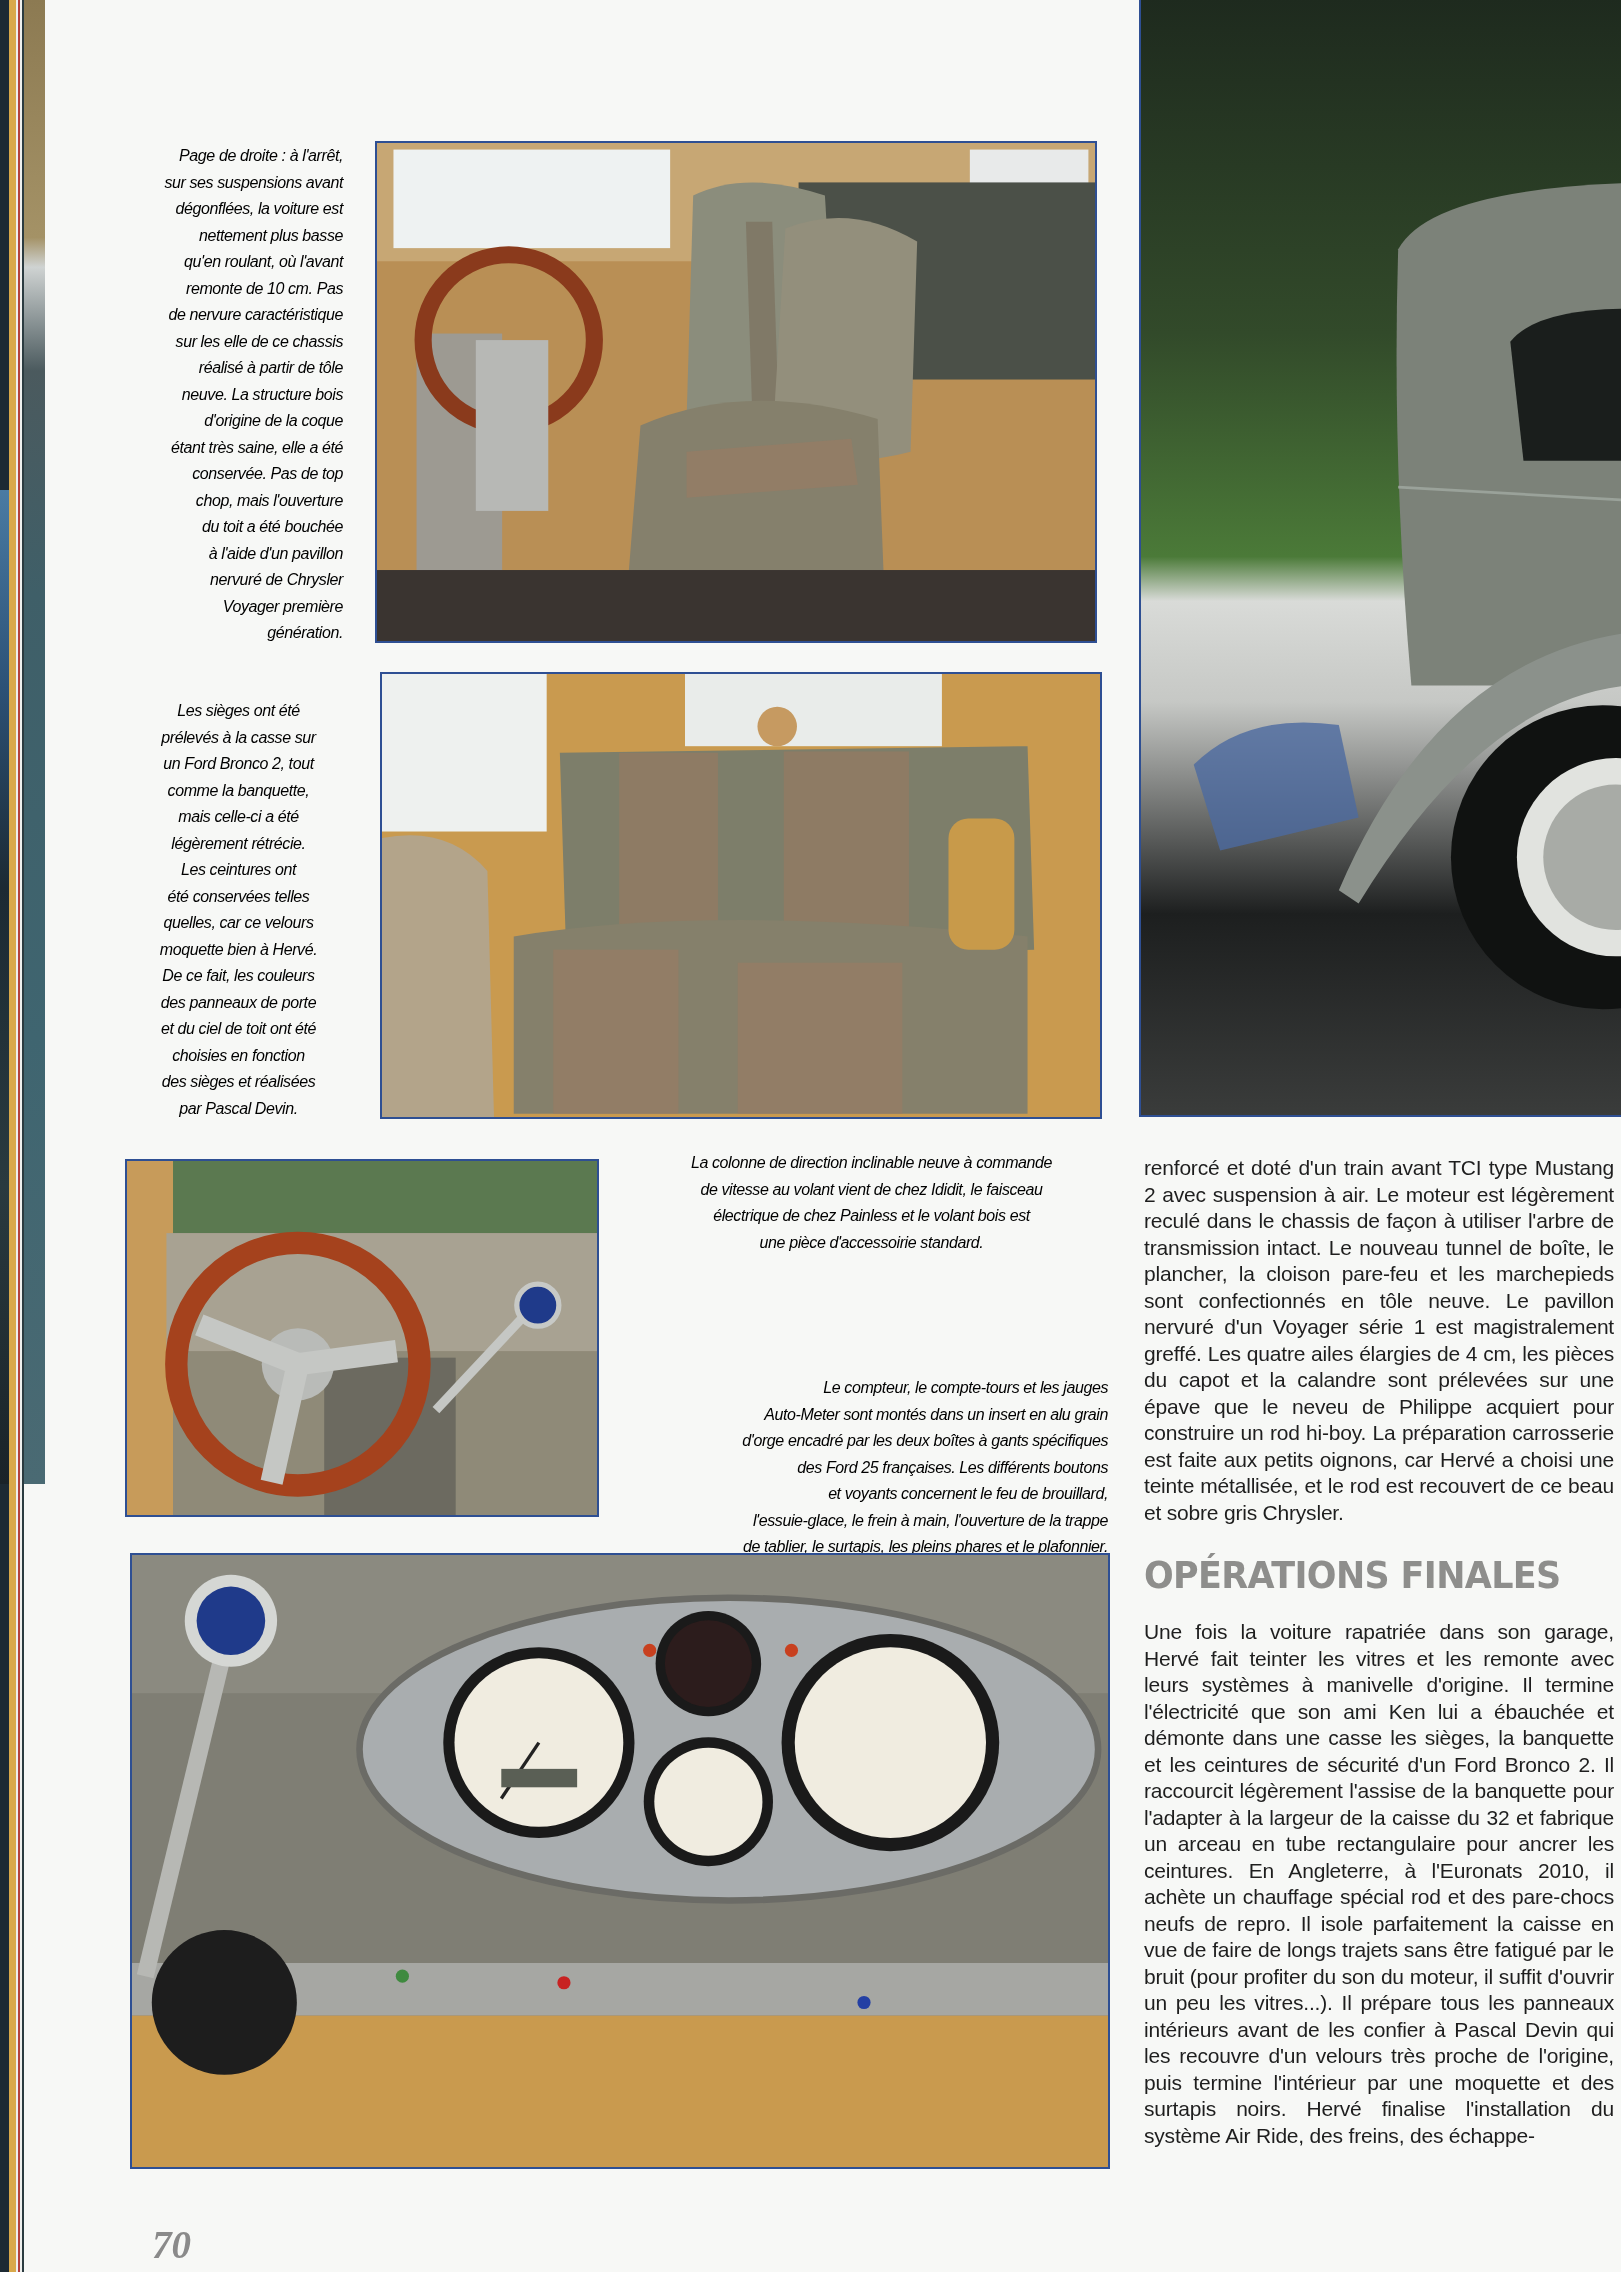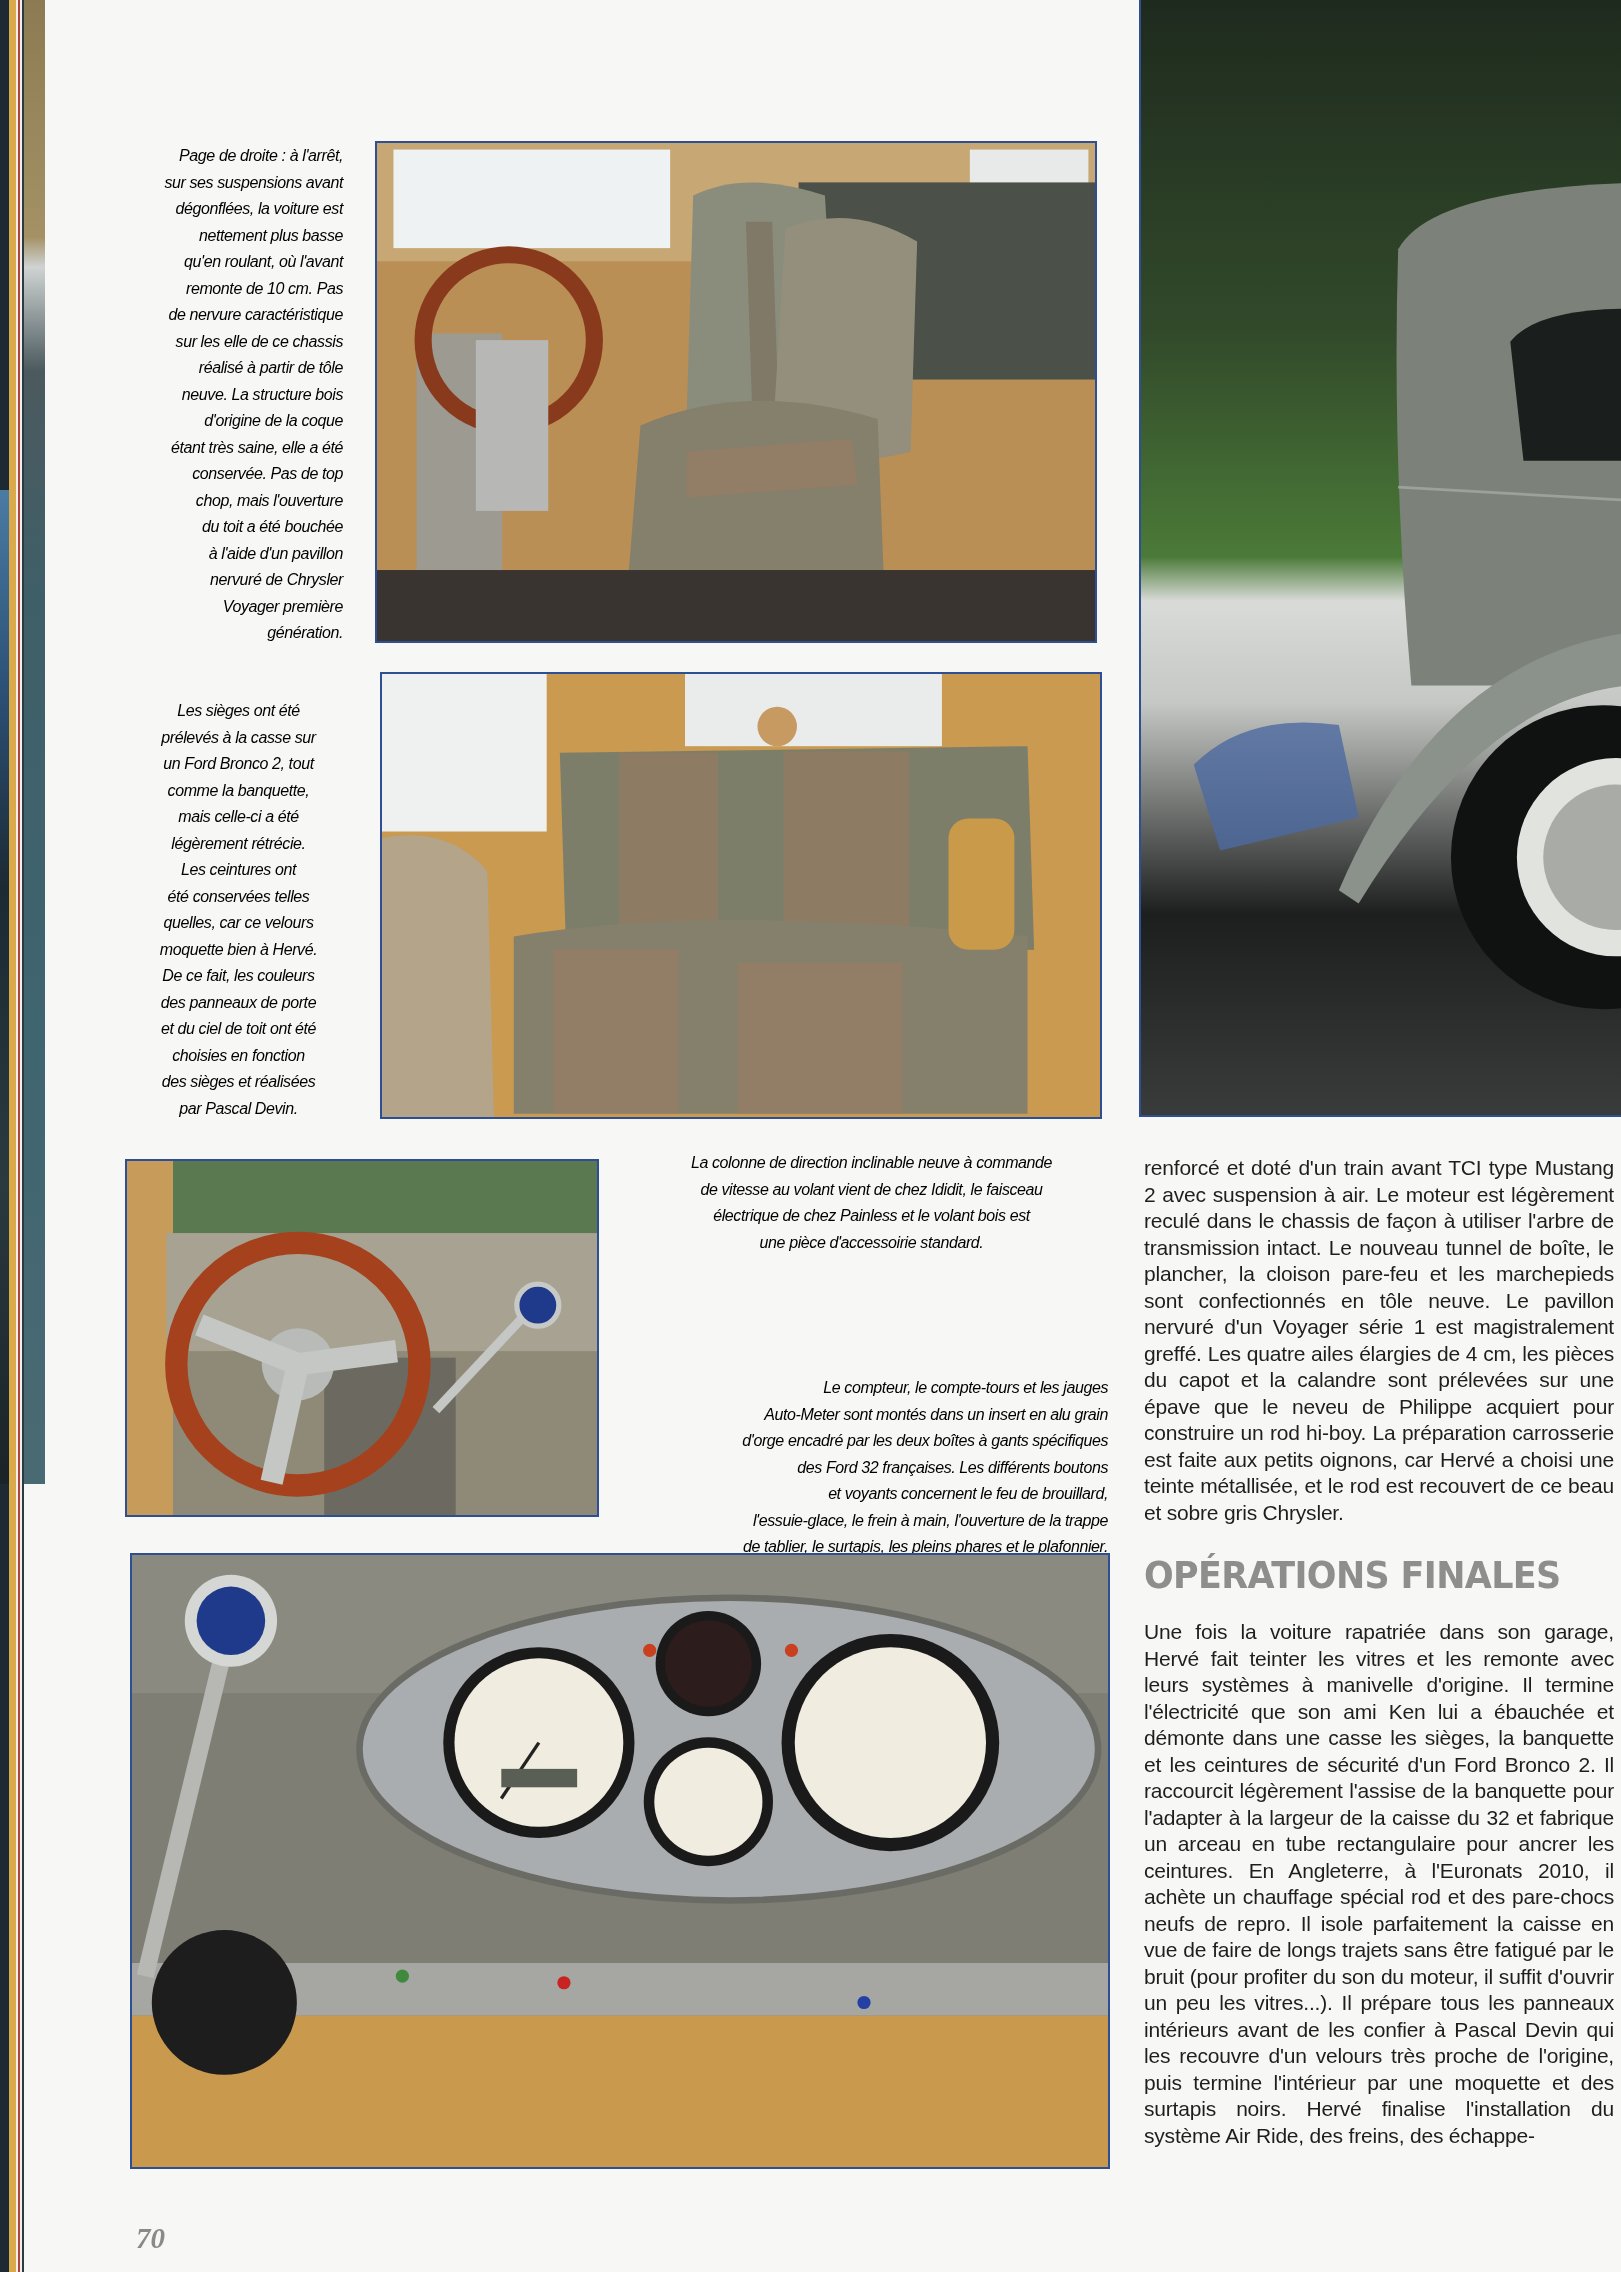--- a/index.html
+++ b/index.html
@@ -34,23 +34,23 @@
     position:absolute; left:1144px; width:470px;
     font-family:"Liberation Sans", sans-serif; font-size:21px; line-height:26.5px;
     color:#1e1e1e; text-align:justify; letter-spacing:-0.2px;
   }
   .heading {
     position:absolute; left:1144px; top:1553px; width:470px;
     font-family:"DejaVu Sans", sans-serif; font-weight:bold; font-size:38px;
     color:#8e8e8c; letter-spacing:-0.7px; transform:scaleX(0.92); transform-origin:left;
   }
   .page-num {
-    position:absolute; left:136px; top:2222px;
+    position:absolute; left:152px; top:2222px;
     font-family:"Liberation Serif", serif; font-weight:bold; font-style:italic;
-    font-size:29px; color:#8a8a8a;
+    font-size:39px; color:#8a8a8a;
   }
 </style>
 </head>
 <body>
 
 <div class="spine"></div>
 <div class="spine-strip"></div>
 <div class="spine-strip2"></div>
 
 <div class="caption right" style="left:99px; top:143px; width:244px;" id="cap1">
@@ -149,21 +149,21 @@
     <div>La colonne de direction inclinable neuve à commande</div>
     <div>de vitesse au volant vient de chez Ididit, le faisceau</div>
     <div>électrique de chez Painless et le volant bois est</div>
     <div>une pièce d'accessoirie standard.</div>
   </div>
 
 <div class="caption right" style="left:603px; top:1327px; width:505px;margin-top:48px;" id="cap4">
     <div>Le compteur, le compte-tours et les jauges</div>
     <div>Auto-Meter sont montés dans un insert en alu grain</div>
     <div>d'orge encadré par les deux boîtes à gants spécifiques</div>
-    <div>des Ford 32 françaises. Les différents boutons</div>
+    <div>des Ford 25 françaises. Les différents boutons</div>
     <div>et voyants concernent le feu de brouillard,</div>
     <div>l'essuie-glace, le frein à main, l'ouverture de la trappe</div>
     <div>de tablier, le surtapis, les pleins phares et le plafonnier.</div>
   </div>
 
 <div class="photo" style="left:130px; top:1553px; width:980px; height:616px;">
   <svg width="100%" height="100%" viewBox="0 0 1480 930" preserveAspectRatio="none">
     <rect width="1480" height="930" fill="#7f7e74"></rect>
     <rect x="0" y="0" width="1480" height="210" fill="#8b8a80"></rect>
     <rect x="0" y="620" width="1480" height="80" fill="#a6a7a3"></rect>

